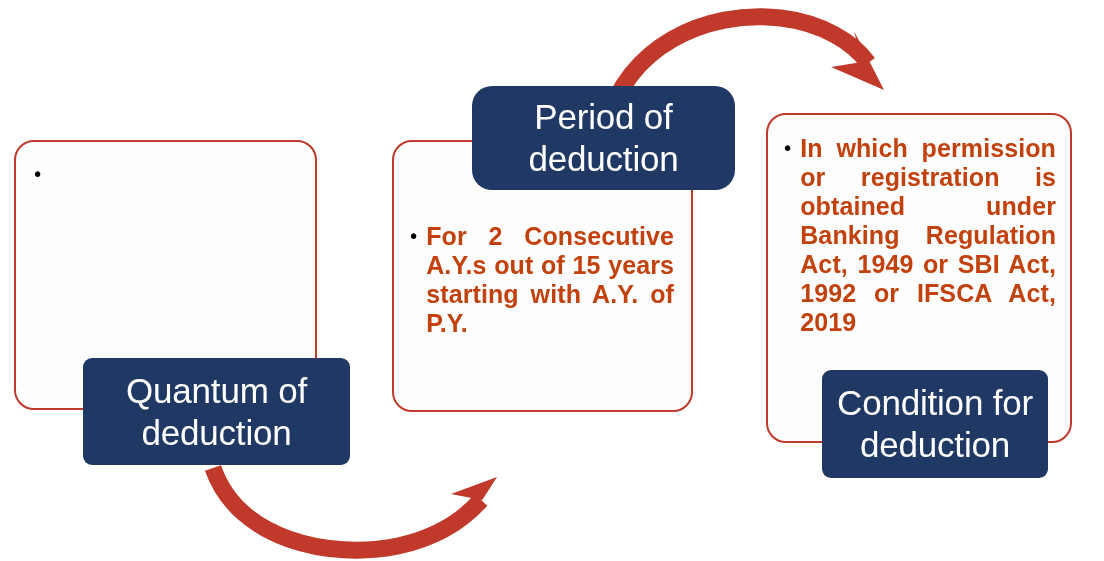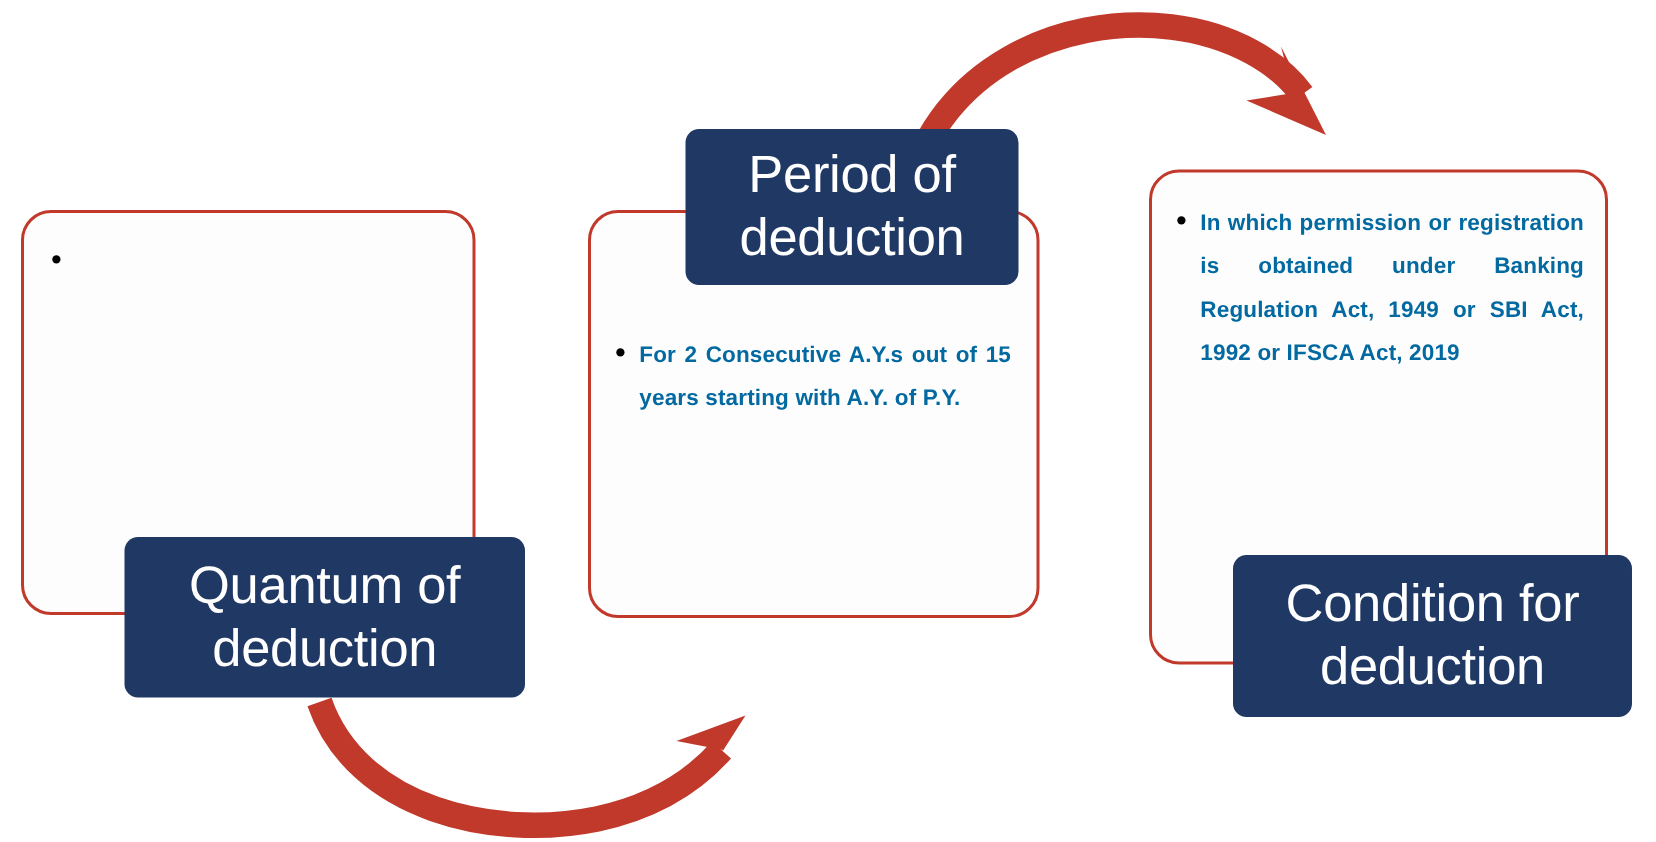--- a/index.html
+++ b/index.html
@@ -38,24 +38,24 @@
   .bullet {
     flex: 0 0 auto;
     font-size: 19px;
     line-height: 29px;
     color: #000000;
     padding-right: 7px;
     font-family: "DejaVu Sans", sans-serif;
   }
   .body-text {
     flex: 1 1 auto;
-    font-size: 15px;
+    font-size: 25px;
     line-height: 29px;
     font-weight: bold;
-    color: #0369a1;
+    color: #c2410c;
     text-align: justify;
     text-justify: inter-word;
     letter-spacing: 0.1px;
   }
 
   
   .chip {
     position: absolute;
     box-sizing: border-box;
     background: #203864;
@@ -99,32 +99,32 @@
     <span>Quantum of deduction</span>
   </div>
 
   <div class="card" style="left:392px; top:140px; width:301px; height:272px;"></div>
 
   <div class="card-body" style="left:404px; top:222px; width:278px; height:150px; padding:0 8px 0 4px;">
     <span class="bullet">•</span>
     <span class="body-text">For 2 Consecutive A.Y.s out of 15 years starting with A.Y. of P.Y.</span>
   </div>
 
-  <div class="chip" style="left:457px; top:86px; width:222px; height:104px;">
+  <div class="chip" style="left:472px; top:86px; width:263px; height:104px;border-radius:20px;">
     <span>Period of deduction</span>
   </div>
 
   <div class="card" style="left:766px; top:113px; width:306px; height:330px;"></div>
 
   <div class="card-body" style="left:778px; top:134px; width:286px; height:250px; padding:0 8px 0 4px;">
     <span class="bullet">•</span>
     <span class="body-text">In which permission or registration is obtained under Banking Regulation Act, 1949 or SBI Act, 1992 or IFSCA Act, 2019</span>
   </div>
 
-  <div class="chip" style="left:822px; top:370px; width:266px; height:108px;">
+  <div class="chip" style="left:822px; top:370px; width:226px; height:108px;">
     <span>Condition for deduction</span>
   </div>
 
   <svg class="arrow-layer" viewBox="0 0 1104 561" width="1104" height="561" xmlns="http://www.w3.org/2000/svg">
 
     <g>
       <path d="M 213 468
                C 238 540, 330 560, 398 546
                C 440 537, 465 518, 481 500" fill="none" stroke="#c0392b" stroke-width="17" stroke-linecap="butt"></path>
       <path d="M 497 477 L 465 527 L 482 500 L 451 494 Z" fill="#c0392b"></path>

